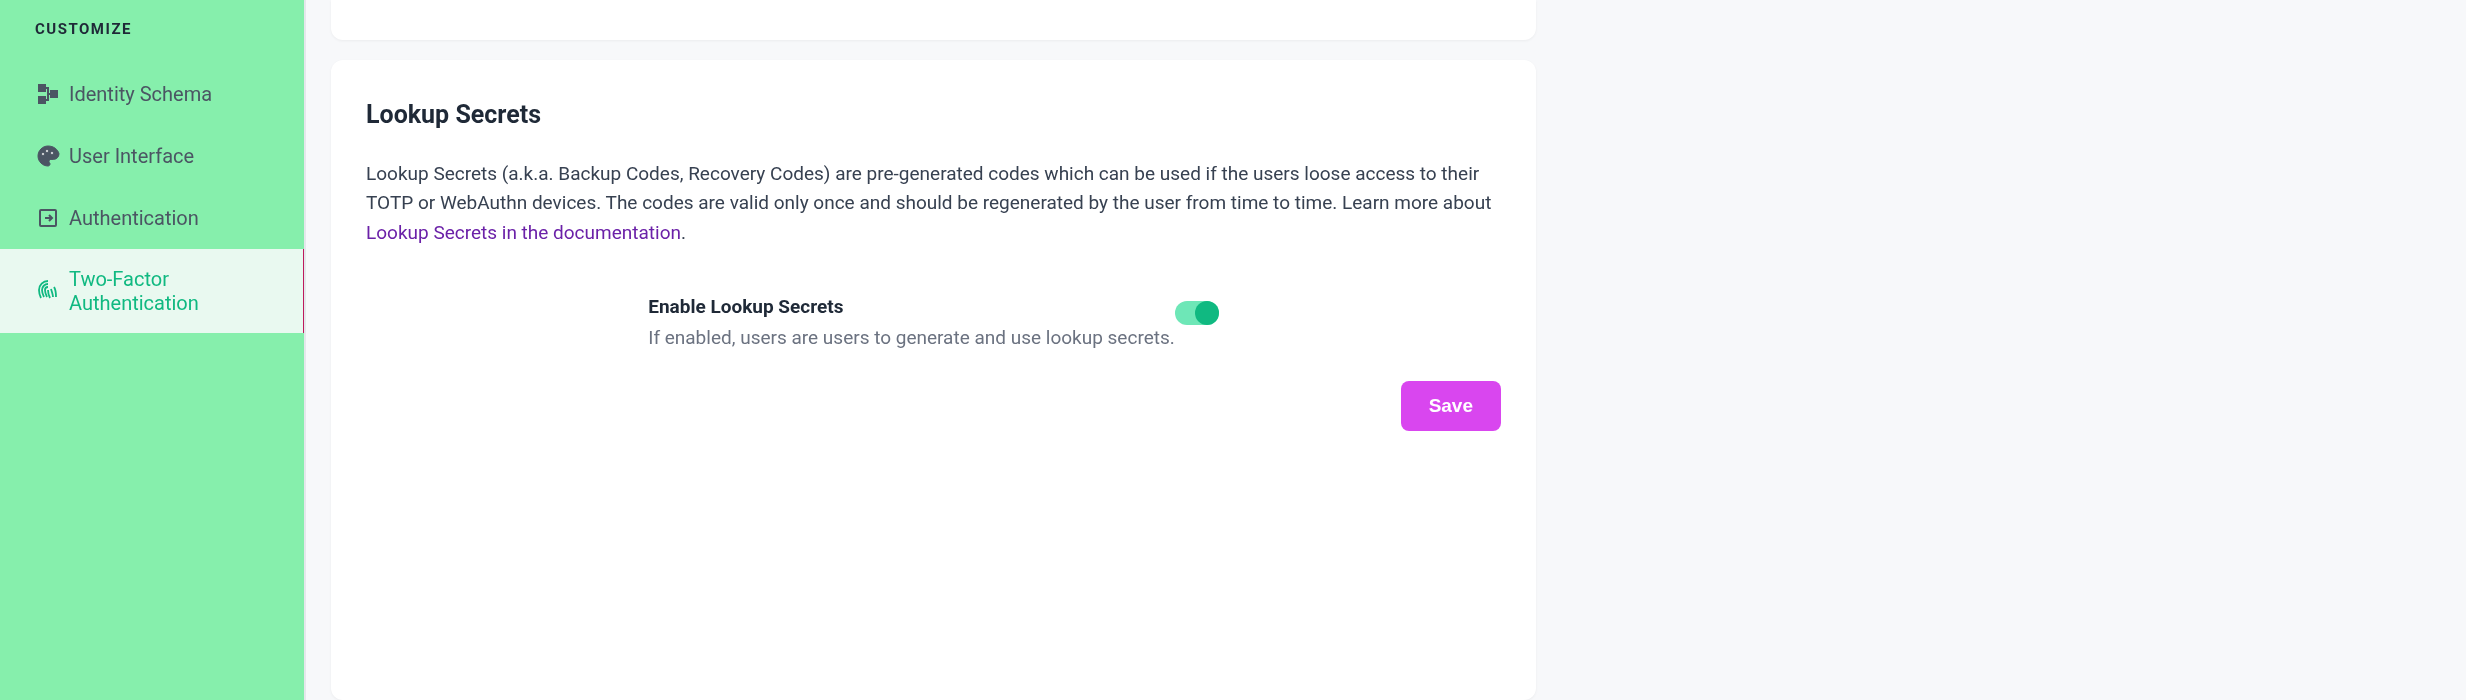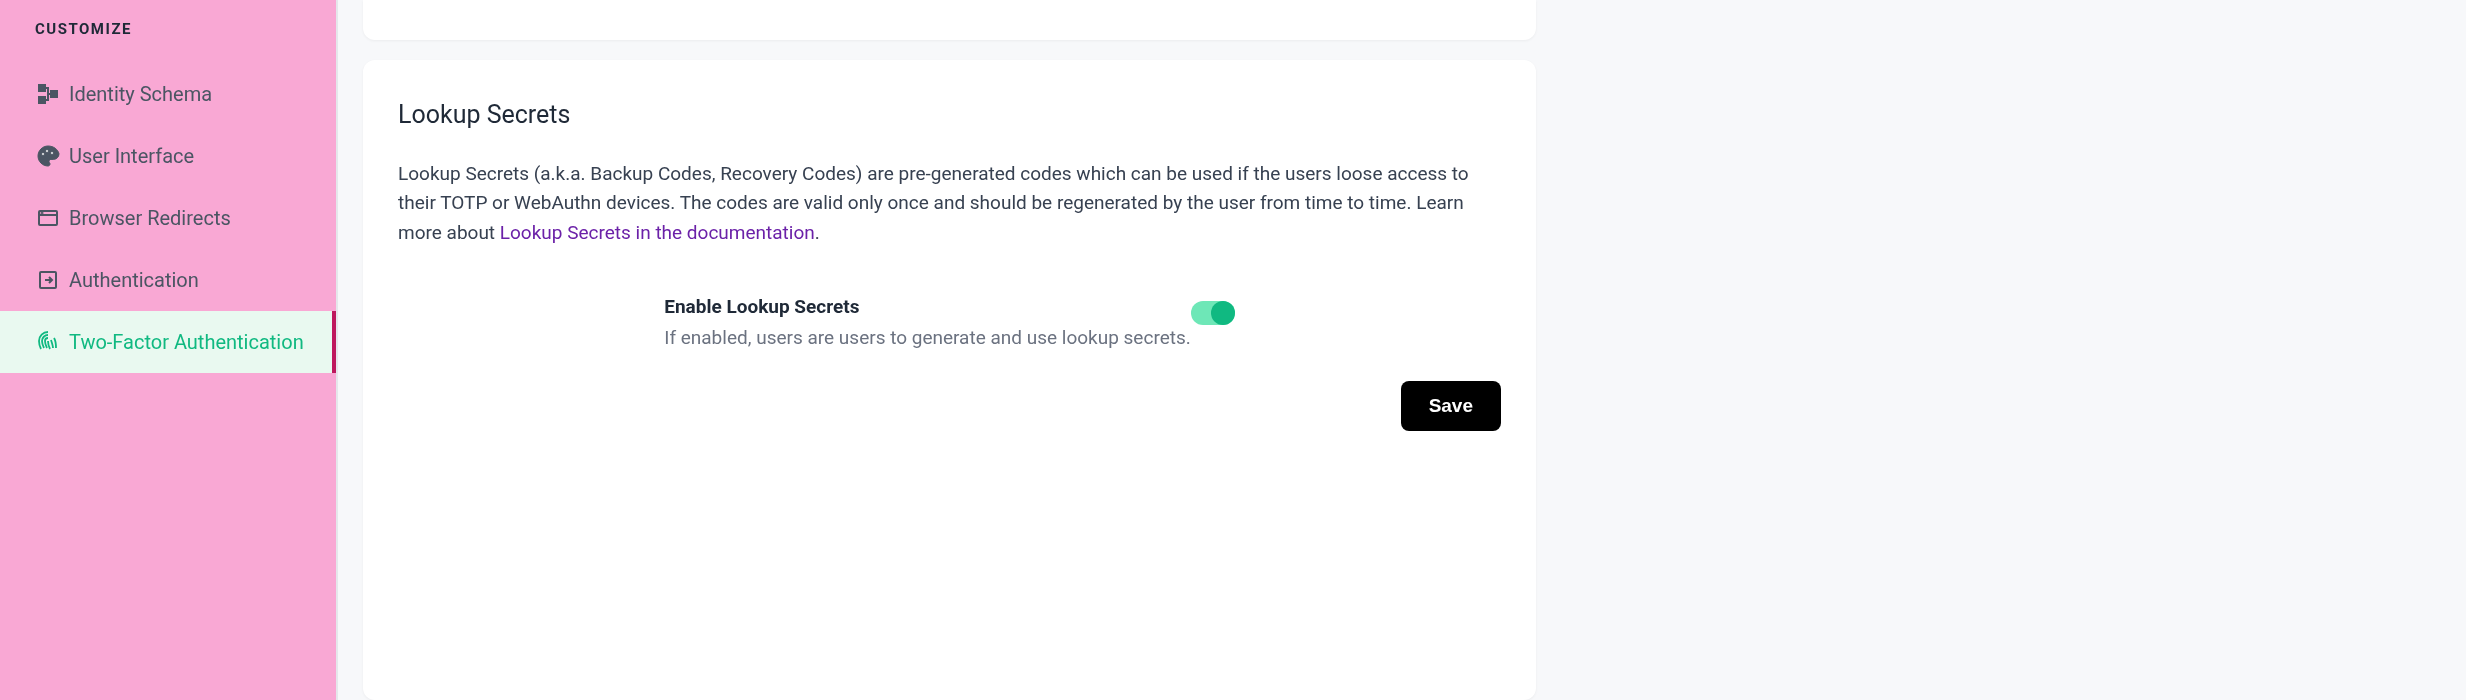--- a/index.html
+++ b/index.html
@@ -1,37 +1,37 @@
 <!DOCTYPE html>
 <html><head>
 <meta charset="utf-8">
 <style>
 *{margin:0;padding:0;box-sizing:border-box}
 body{font-family:-apple-system,BlinkMacSystemFont,"Segoe UI",Roboto,sans-serif;background:#f7f8fa;width:2466px;height:700px;overflow:hidden;display:flex}
-.sidebar{width:338px;background:#f9a8d4;border-right:2px solid #e5e7eb;padding-top:10px;flex-shrink:0}
+.sidebar{width:306px;background:#86efac;border-right:2px solid #e5e7eb;padding-top:10px;flex-shrink:0}
 .sidebar-section-header{font-size:15px;font-weight:700;letter-spacing:1.5px;color:#1f2937;padding:10px 0 25px 35px}
 .sidebar-item{display:flex;align-items:center;padding:18px 0 18px 35px;cursor:pointer;color:#4b5563;font-size:20px;gap:8px}
-.sidebar-item.active{background:#e9f9f0;color:#10b981;border-right:4px solid #be185d}
+.sidebar-item.active{background:#e9f9f0;color:#10b981;border-right:1px solid #be185d}
 .sidebar-item.active .ic svg{stroke:#10b981}
 .sidebar-item .ic{width:26px;height:26px;display:flex;align-items:center;justify-content:center;flex-shrink:0}
 .sidebar-item .ic svg{stroke:#4b5563}
 .sidebar-item .lbl{font-weight:400}
 .main{flex:1;padding:0 25px;display:flex;flex-direction:column}
 .card-spacer{height:40px;background:#fff;border-radius:0 0 12px 12px;box-shadow:0 1px 3px rgba(0,0,0,.05);margin-bottom:20px}
 .card{background:#fff;border-radius:12px;box-shadow:0 1px 3px rgba(0,0,0,.05);padding:40px 35px 28px 35px;flex:1}
-.card-title{font-size:25px;font-weight:400;color:#1f2937;margin-bottom:30px}
+.card-title{font-size:25px;font-weight:700;color:#1f2937;margin-bottom:30px}
 .card-desc{font-size:19px;line-height:1.55;color:#374151;margin-bottom:48px}
 .card-desc a{color:#6b21a8;text-decoration:none}
 .setting-row{display:flex;align-items:flex-start;justify-content:center;margin-bottom:32px}
 .setting-label{font-size:19px;font-weight:700;color:#1f2937;margin-bottom:8px}
 .setting-help{font-size:19px;color:#6b7280}
 .toggle{position:relative;width:44px;height:24px;background:#6ee7b7;border-radius:12px;cursor:pointer;flex-shrink:0;margin-top:6px}
 .toggle::after{content:"";position:absolute;width:24px;height:24px;background:#10b981;border-radius:50%;right:0;top:0}
 .actions{display:flex;justify-content:flex-end}
-.save-btn{background:#000000;color:#fff;border:none;border-radius:8px;padding:14px 28px;font-size:19px;font-weight:600;cursor:pointer}
+.save-btn{background:#d946ef;color:#fff;border:none;border-radius:8px;padding:14px 28px;font-size:19px;font-weight:600;cursor:pointer}
 .right-gutter{width:905px;flex-shrink:0;background:#f7f8fa}
 </style>
 </head>
 <body>
 
 <nav class="sidebar">
   <div class="sidebar-section-header">CUSTOMIZE</div>
 
   <div class="sidebar-item">
     <span class="ic">
@@ -51,30 +51,20 @@
       <svg width="24" height="24" viewBox="0 0 24 24" fill="currentColor" stroke="none">
           <path d="M12 2C6.5 2 2 6.5 2 12s4.5 10 10 10c1.1 0 2-.9 2-2 0-.5-.2-1-.5-1.3-.3-.4-.5-.8-.5-1.3 0-1.1.9-2 2-2h2.4c3.1 0 5.6-2.5 5.6-5.6C22 5.4 17.5 2 12 2z"></path>
           <circle cx="7" cy="10" r="1.5" fill="#fff"></circle>
           <circle cx="11" cy="7" r="1.5" fill="#fff"></circle>
           <circle cx="16" cy="9" r="1.5" fill="#fff"></circle>
         </svg>
     </span>
     <span class="lbl">User Interface</span>
   </div>
 
-  <div class="sidebar-item">
-    <span class="ic">
-      <svg width="24" height="24" viewBox="0 0 24 24" fill="none" stroke-width="2">
-          <rect x="3" y="5" width="18" height="14" rx="1"></rect>
-          <path d="M3 9h18"></path>
-          <circle cx="6" cy="7" r=".5" fill="currentColor"></circle>
-        </svg>
-    </span>
-    <span class="lbl">Browser Redirects</span>
-  </div>
 
   <div class="sidebar-item">
     <span class="ic">
       <svg width="24" height="24" viewBox="0 0 24 24" fill="none" stroke-width="2">
           <rect x="4" y="4" width="16" height="16" rx="1"></rect>
           <path d="M9 12h7M13 9l3 3-3 3"></path>
         </svg>
     </span>
     <span class="lbl">Authentication</span>
   </div>

